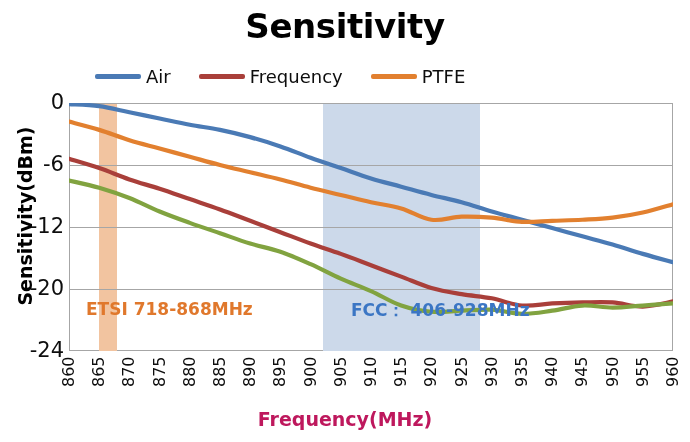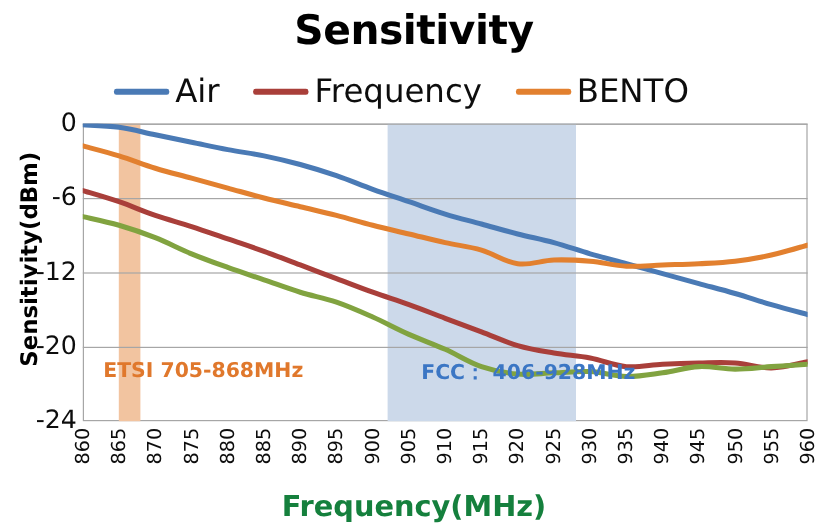--- a/index.html
+++ b/index.html
@@ -13,31 +13,31 @@
     font-family:"DejaVu Sans",sans-serif;
   }
 
   
   #legend{
     position:absolute;left:95px;top:63px;width:580px;height:26px;
     display:flex;align-items:center;
   }
   .legend-item{display:flex;align-items:center;margin-right:28px;}
   .legend-swatch{width:46px;height:5px;border-radius:2px;margin-right:5px;display:block;}
-  .legend-label{font-size:27px;color:#0d0d0d;font-family:"DejaVu Sans",sans-serif;line-height:21px;}
+  .legend-label{font-size:18px;color:#0d0d0d;font-family:"DejaVu Sans",sans-serif;line-height:21px;}
 
   
   #y-axis-title{
     position:absolute;left:-75px;top:205px;width:200px;text-align:center;
     transform:rotate(-90deg);transform-origin:center center;
     font-size:19px;font-weight:bold;color:#000;font-family:"DejaVu Sans",sans-serif;
   }
   #x-axis-title{
     position:absolute;left:0;top:408px;width:690px;text-align:center;
-    font-size:24px;font-weight:bold;color:#15803d;font-family:"DejaVu Sans",sans-serif;
+    font-size:19px;font-weight:bold;color:#be185d;font-family:"DejaVu Sans",sans-serif;
   }
 
   
   #plot-area{position:absolute;left:69px;top:103px;width:604px;height:248px;}
   #plot-frame{position:absolute;inset:0;border:1px solid #a6a6a6;box-sizing:border-box;background:#fff;}
   .gridline{position:absolute;left:0;width:604px;height:1px;background:#a6a6a6;}
 
   
   .band{position:absolute;top:0;height:248px;}
   #band-etsi{background:#f2c4a0;}
@@ -77,21 +77,21 @@
       <div class="legend-item">
         <span class="legend-swatch" style="background: rgb(74, 122, 181);"></span>
         <span class="legend-label">Air</span>
       </div>
       <div class="legend-item">
         <span class="legend-swatch" style="background: rgb(169, 63, 58);"></span>
         <span class="legend-label">Frequency</span>
       </div>
       <div class="legend-item">
         <span class="legend-swatch" style="background: rgb(226, 128, 47);"></span>
-        <span class="legend-label">BENTO</span>
+        <span class="legend-label">PTFE</span>
       </div>
     </div>
 
   <div id="y-axis-title">Sensitivity(dBm)</div>
   <div id="x-axis-title">Frequency(MHz)</div>
 
   <div id="y-ticks">
       <div class="ytick" style="top: 237px;">-24</div>
       <div class="ytick" style="top: 175px;">-20</div>
       <div class="ytick" style="top: 113px;">-12</div>
@@ -112,21 +112,21 @@
         <div class="gridline" style="top: 0px;"></div>
       </div>
     <svg id="series-svg" viewBox="0 0 604 248" preserveAspectRatio="none">
         <path d="M 0.00 1.03 C 5.44 1.41, 19.33 1.61, 30.20 3.10 C 41.07 4.59, 49.53 7.07, 60.40 9.30 C 71.27 11.53, 79.73 13.27, 90.60 15.50 C 101.47 17.73, 109.93 19.65, 120.80 21.70 C 131.67 23.75, 140.13 24.63, 151.00 26.87 C 161.87 29.10, 170.33 31.12, 181.20 34.10 C 192.07 37.08, 200.53 39.68, 211.40 43.40 C 222.27 47.12, 230.73 50.86, 241.60 54.77 C 252.47 58.67, 260.93 61.38, 271.80 65.10 C 282.67 68.82, 291.13 72.09, 302.00 75.43 C 312.87 78.78, 321.33 80.72, 332.20 83.70 C 343.07 86.68, 351.53 89.18, 362.40 91.97 C 373.27 94.76, 381.73 96.22, 392.60 99.20 C 403.47 102.18, 411.93 105.34, 422.80 108.50 C 433.67 111.66, 442.13 113.79, 453.00 116.77 C 463.87 119.74, 472.33 122.06, 483.20 125.03 C 494.07 128.01, 502.53 130.32, 513.40 133.30 C 524.27 136.28, 532.73 138.40, 543.60 141.57 C 554.47 144.73, 562.93 147.70, 573.80 150.87 C 584.67 154.03, 598.56 157.65, 604.00 159.13" fill="none" stroke="#4a7ab5" stroke-width="4.2" stroke-linecap="round" stroke-linejoin="round"></path>
         <path d="M 0.00 55.80 C 5.44 57.47, 19.33 61.38, 30.20 65.10 C 41.07 68.82, 49.53 72.75, 60.40 76.47 C 71.27 80.19, 79.73 82.23, 90.60 85.77 C 101.47 89.30, 109.93 92.38, 120.80 96.10 C 131.67 99.82, 140.13 102.53, 151.00 106.43 C 161.87 110.34, 170.33 113.71, 181.20 117.80 C 192.07 121.89, 200.53 125.07, 211.40 129.17 C 222.27 133.26, 230.73 136.63, 241.60 140.53 C 252.47 144.44, 260.93 146.96, 271.80 150.87 C 282.67 154.77, 291.13 158.14, 302.00 162.23 C 312.87 166.33, 321.33 169.51, 332.20 173.60 C 343.07 177.69, 351.53 181.80, 362.40 184.97 C 373.27 188.13, 381.73 189.31, 392.60 191.17 C 403.47 193.03, 411.93 193.25, 422.80 195.30 C 433.67 197.35, 442.13 201.60, 453.00 202.53 C 463.87 203.46, 472.33 201.02, 483.20 200.47 C 494.07 199.91, 502.53 199.62, 513.40 199.43 C 524.27 199.25, 532.73 198.69, 543.60 199.43 C 554.47 200.18, 562.93 203.75, 573.80 203.57 C 584.67 203.38, 598.56 199.33, 604.00 198.40" fill="none" stroke="#a93f3a" stroke-width="4.2" stroke-linecap="round" stroke-linejoin="round"></path>
         <path d="M 0.00 77.50 C 5.44 78.80, 19.33 81.57, 30.20 84.73 C 41.07 87.90, 49.53 90.79, 60.40 95.07 C 71.27 99.34, 79.73 104.04, 90.60 108.50 C 101.47 112.96, 109.93 115.96, 120.80 119.87 C 131.67 123.77, 140.13 126.48, 151.00 130.20 C 161.87 133.92, 170.33 137.19, 181.20 140.53 C 192.07 143.88, 200.53 145.08, 211.40 148.80 C 222.27 152.52, 230.73 156.36, 241.60 161.20 C 252.47 166.04, 260.93 170.83, 271.80 175.67 C 282.67 180.50, 291.13 183.23, 302.00 188.07 C 312.87 192.90, 321.33 198.81, 332.20 202.53 C 343.07 206.25, 351.53 207.80, 362.40 208.73 C 373.27 209.66, 381.73 208.07, 392.60 207.70 C 403.47 207.33, 411.93 206.11, 422.80 206.67 C 433.67 207.22, 442.13 210.61, 453.00 210.80 C 463.87 210.99, 472.33 209.19, 483.20 207.70 C 494.07 206.21, 502.53 203.09, 513.40 202.53 C 524.27 201.98, 532.73 204.60, 543.60 204.60 C 554.47 204.60, 562.93 203.28, 573.80 202.53 C 584.67 201.79, 598.56 200.84, 604.00 200.47" fill="none" stroke="#81a340" stroke-width="4.2" stroke-linecap="round" stroke-linejoin="round"></path>
         <path d="M 0.00 18.60 C 5.44 20.09, 19.33 23.52, 30.20 26.87 C 41.07 30.21, 49.53 33.85, 60.40 37.20 C 71.27 40.55, 79.73 42.49, 90.60 45.47 C 101.47 48.44, 109.93 50.76, 120.80 53.73 C 131.67 56.71, 140.13 59.21, 151.00 62.00 C 161.87 64.79, 170.33 66.63, 181.20 69.23 C 192.07 71.84, 200.53 73.68, 211.40 76.47 C 222.27 79.26, 230.73 81.94, 241.60 84.73 C 252.47 87.52, 260.93 89.36, 271.80 91.97 C 282.67 94.57, 291.13 96.78, 302.00 99.20 C 312.87 101.62, 321.33 102.24, 332.20 105.40 C 343.07 108.56, 351.53 115.28, 362.40 116.77 C 373.27 118.25, 381.73 114.04, 392.60 113.67 C 403.47 113.29, 411.93 113.77, 422.80 114.70 C 433.67 115.63, 442.13 118.28, 453.00 118.83 C 463.87 119.39, 472.33 118.17, 483.20 117.80 C 494.07 117.43, 502.53 117.32, 513.40 116.77 C 524.27 116.21, 532.73 116.00, 543.60 114.70 C 554.47 113.40, 562.93 111.95, 573.80 109.53 C 584.67 107.12, 598.56 102.75, 604.00 101.27" fill="none" stroke="#e2802f" stroke-width="4.2" stroke-linecap="round" stroke-linejoin="round"></path>
       </svg>
   </div>
 
-  <div class="annot" id="annot-etsi">ETSI 705-868MHz</div>
+  <div class="annot" id="annot-etsi">ETSI 718-868MHz</div>
   <div class="annot" id="annot-fcc">FCC： 406-928MHz</div>
 
   <div id="x-ticks">
       <div class="xtick" style="left: -11px;">860</div>
       <div class="xtick" style="left: 19.2px;">865</div>
       <div class="xtick" style="left: 49.4px;">870</div>
       <div class="xtick" style="left: 79.6px;">875</div>
       <div class="xtick" style="left: 109.8px;">880</div>
       <div class="xtick" style="left: 140px;">885</div>
       <div class="xtick" style="left: 170.2px;">890</div>

